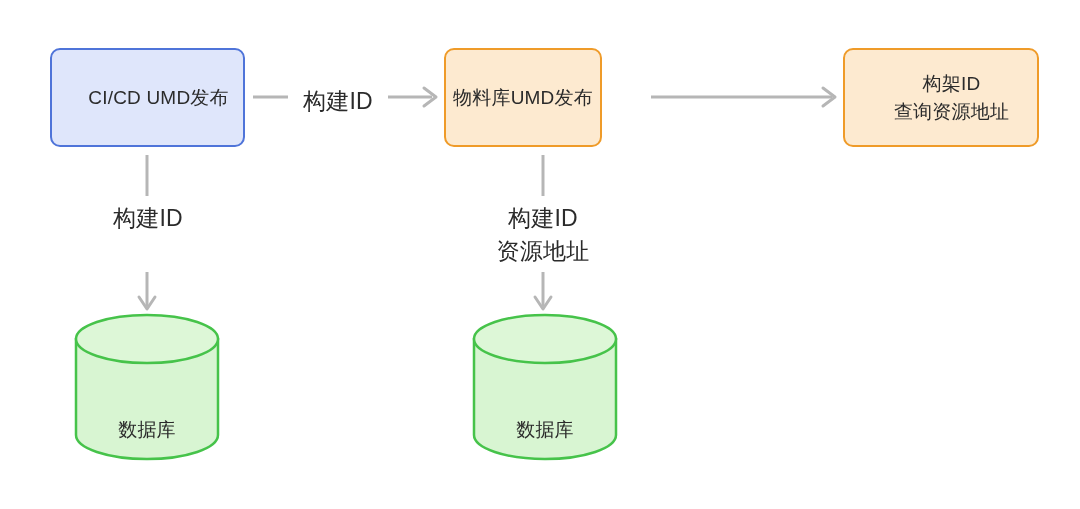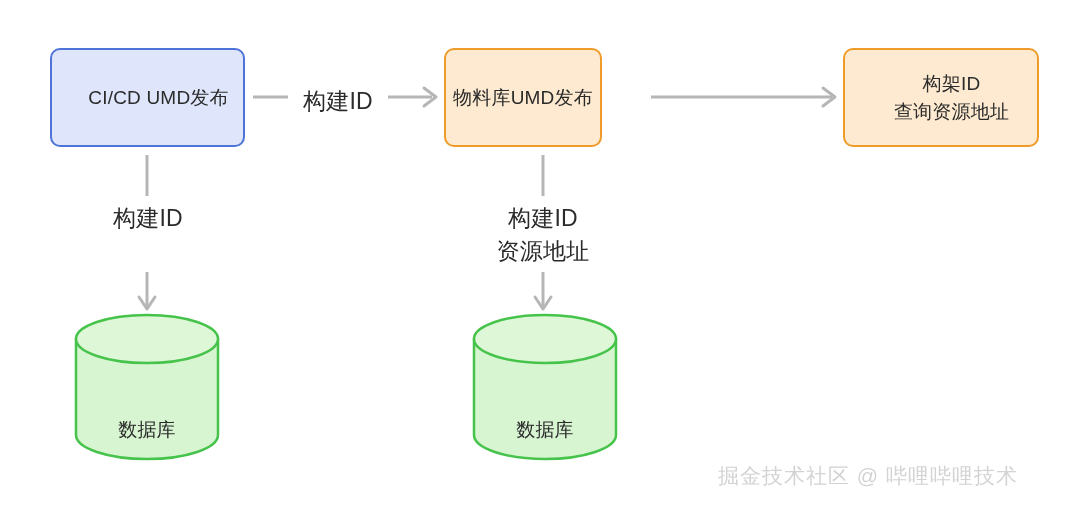--- a/index.html
+++ b/index.html
@@ -193,15 +193,14 @@
   </div>
 
   <div class="cylinder" id="cyl-db2">
     <svg width="146" height="148" viewBox="0 0 146 148">
       <path d="M2,26 L2,122 A71,24 0 0 0 144,122 L144,26 Z" fill="#d8f5d2" stroke="#46c34a" stroke-width="2.5"></path>
       <ellipse cx="73" cy="26" rx="71" ry="24" fill="#ddf7d7" stroke="#46c34a" stroke-width="2.5"></ellipse>
     </svg>
     <div class="cyl-text">数据库</div>
   </div>
 
-  <div id="watermark">掘金技术社区 @ 哔哩哔哩技术</div>
 
 </div>
 
 </body></html>

